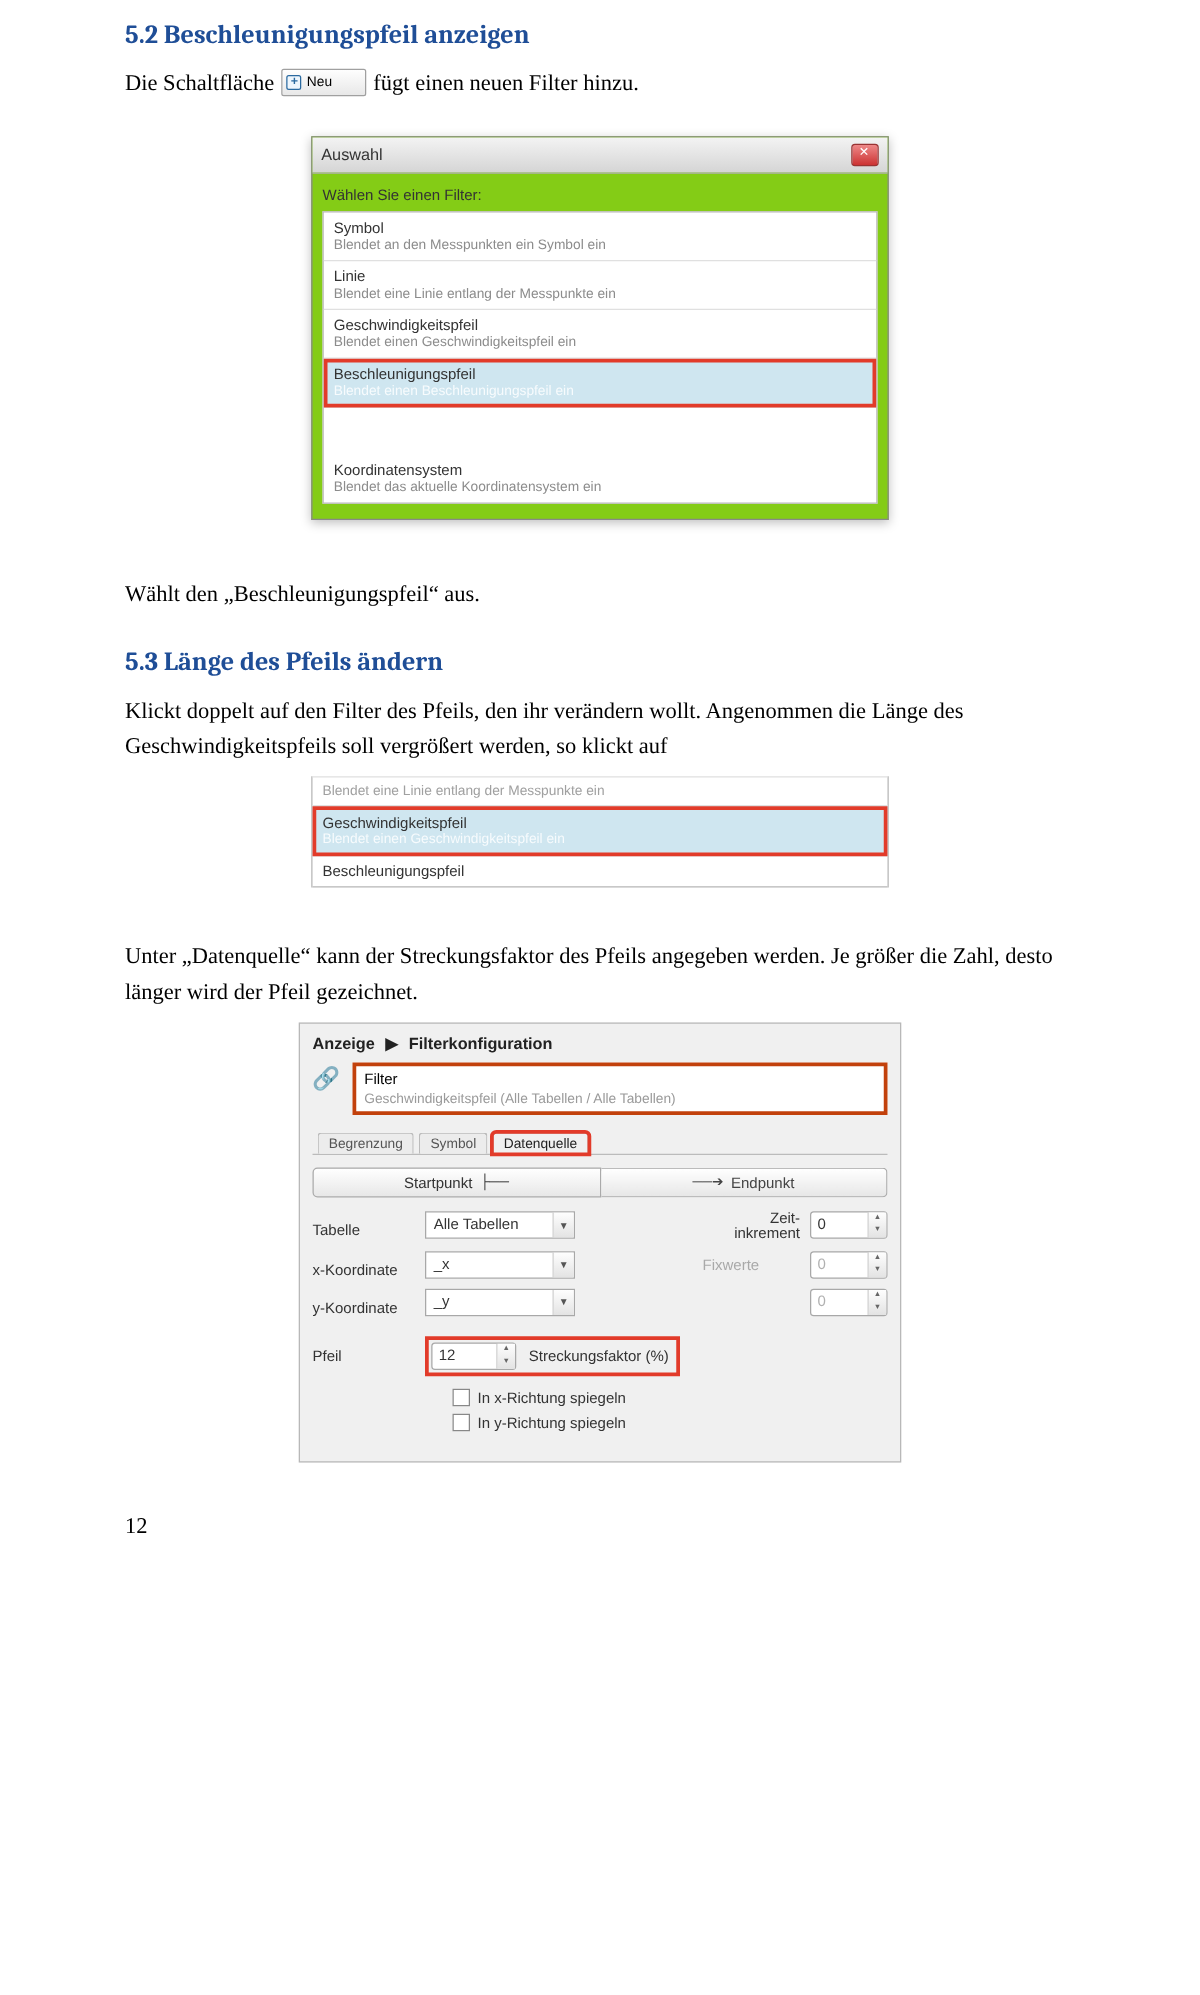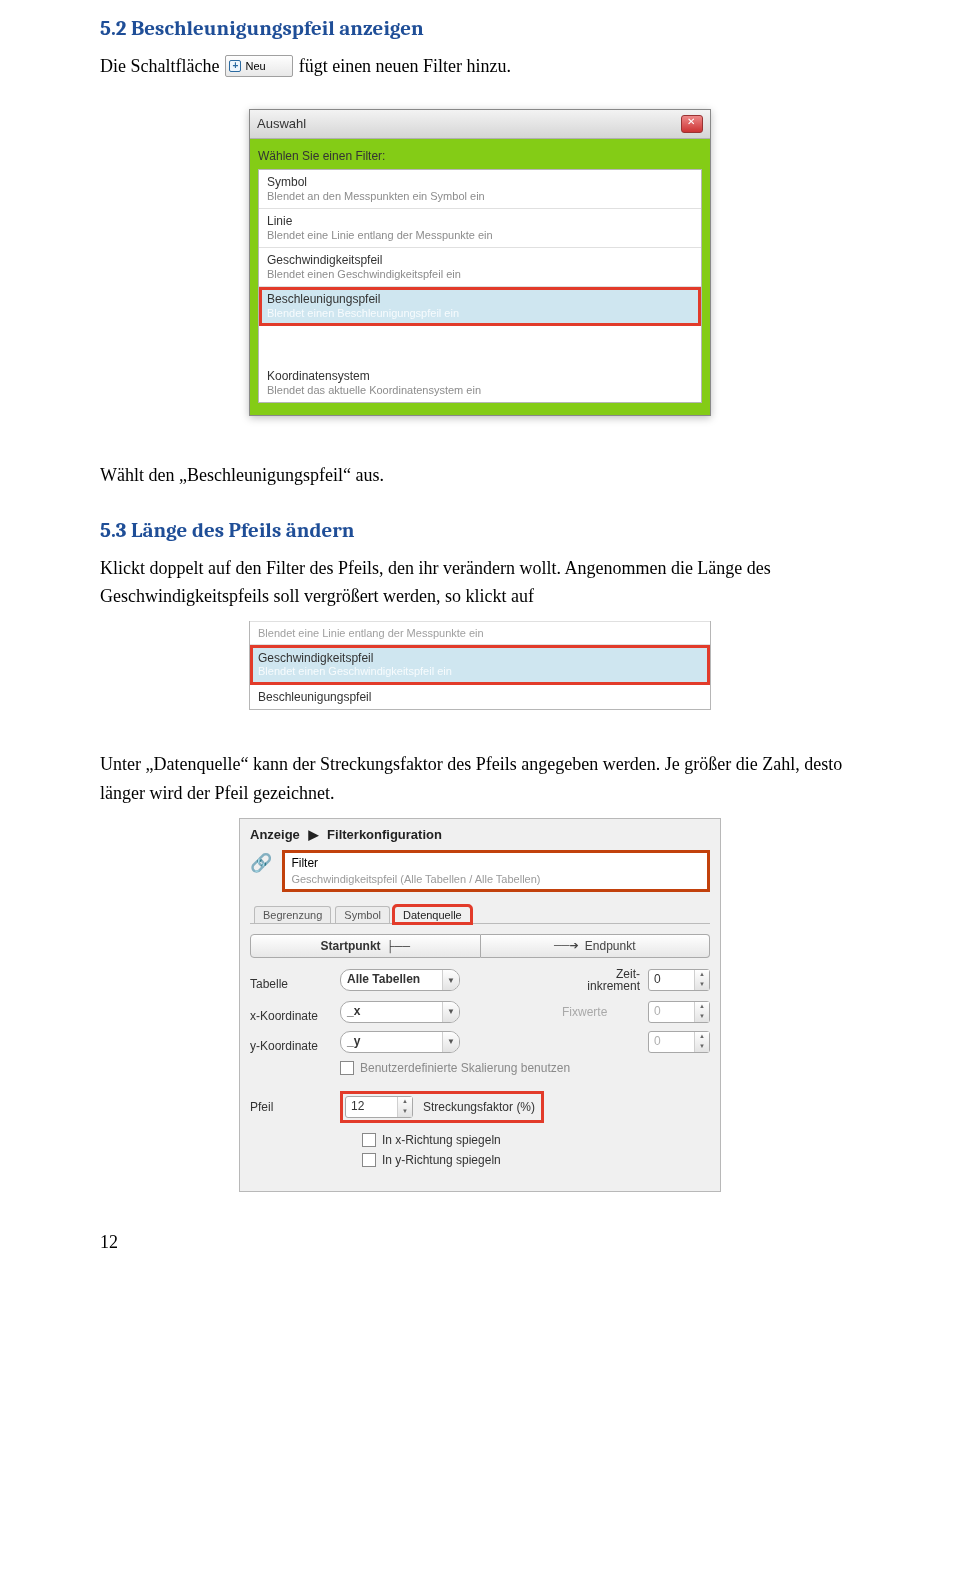--- a/index.html
+++ b/index.html
@@ -185,31 +185,31 @@
     margin:10px 0 10px 0;
   }
   .seg {
     flex:1;
     border:1px solid #aaa;
     background:linear-gradient(#fff,#e7e7e7);
     font-family:Tahoma,sans-serif; font-size:12px;
     padding:4px 0; text-align:center;
     display:flex; align-items:center; justify-content:center; gap:6px;
   }
-  .seg.left { border-radius:4px 0 0 4px; font-weight:bold;justify-content:center; }
+  .seg.left { border-radius:4px 0 0 4px; font-weight:normal;justify-content:center; }
   .seg.right{ border-radius:0 4px 4px 0; border-left:none; color:#444;}
   .seg-ico { font-size:11px; }
 
   .row { display:flex; align-items:center; margin:8px 0; font-family:Tahoma,sans-serif; font-size:12px;}
   .row .lbl { width:90px; color:#333; }
   .row .lbl.dim, .row .rlbl.dim { color:#a9a9a9; }
   .combo {
     display:flex; border:1px solid #a8a8a8; background:#fff; height:20px;
     min-width:118px;
-    border-radius:10px; overflow:hidden;font-weight:bold;
+    border-radius:0; overflow:hidden;
   }
   .combo .cv {
     flex:1; padding:2px 6px; font-size:12px; white-space:nowrap;
   }
   .combo .dd {
     width:16px; border-left:1px solid #cfcfcf; background:linear-gradient(#fefefe,#e3e3e3);
     display:flex; align-items:center; justify-content:center; font-size:8px; color:#555;
   }
   .spin {
     display:flex; border:1px solid #a8a8a8; background:#fff; height:20px; width:60px; border-radius:3px;
@@ -394,27 +394,20 @@
       <div class="spin dim">
         <div class="sv">0</div>
         <div class="sb">
             <span>▲</span>
             <span>▼</span>
           </div>
       </div>
     </div>
   </div>
 
-  <div class="row">
-    <div class="lbl"></div>
-    <div class="chk dim">
-      <span class="chkbox"></span>
-      <span>Benutzerdefinierte Skalierung benutzen</span>
-    </div>
-  </div>
 
   <div class="pfeil-row">
     <div class="lbl">Pfeil</div>
     <div class="pfeil-hl">
       <div class="spin wide">
         <div class="sv">12</div>
         <div class="sb">
             <span>▲</span>
             <span>▼</span>
           </div>

